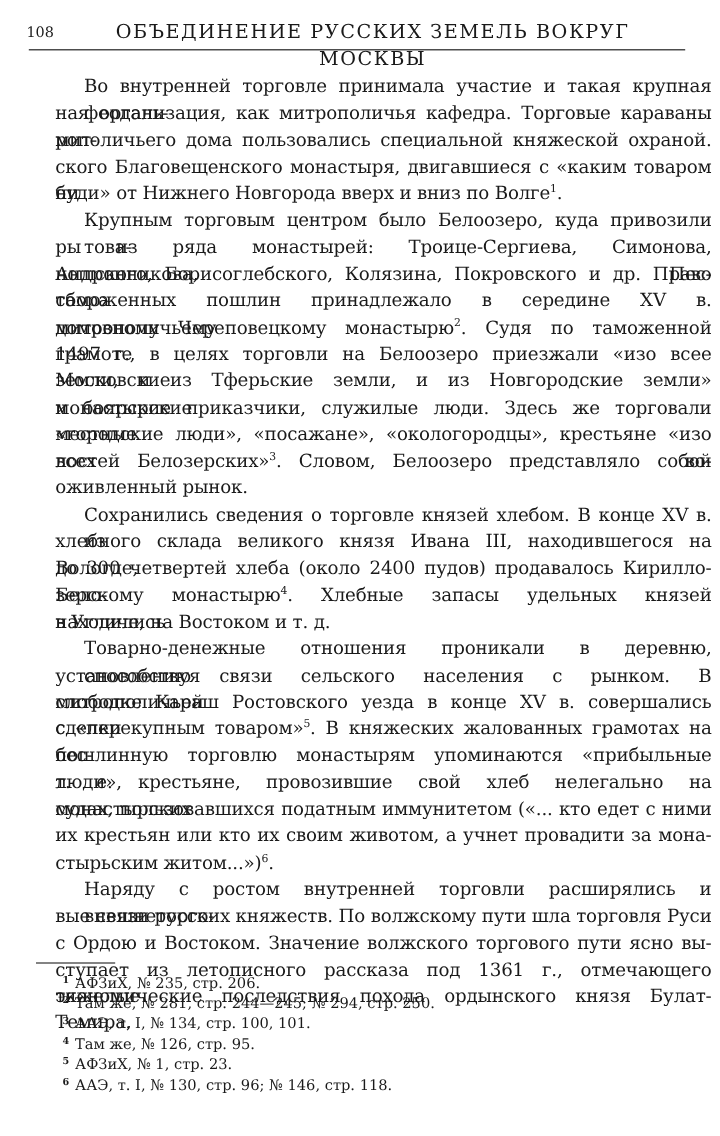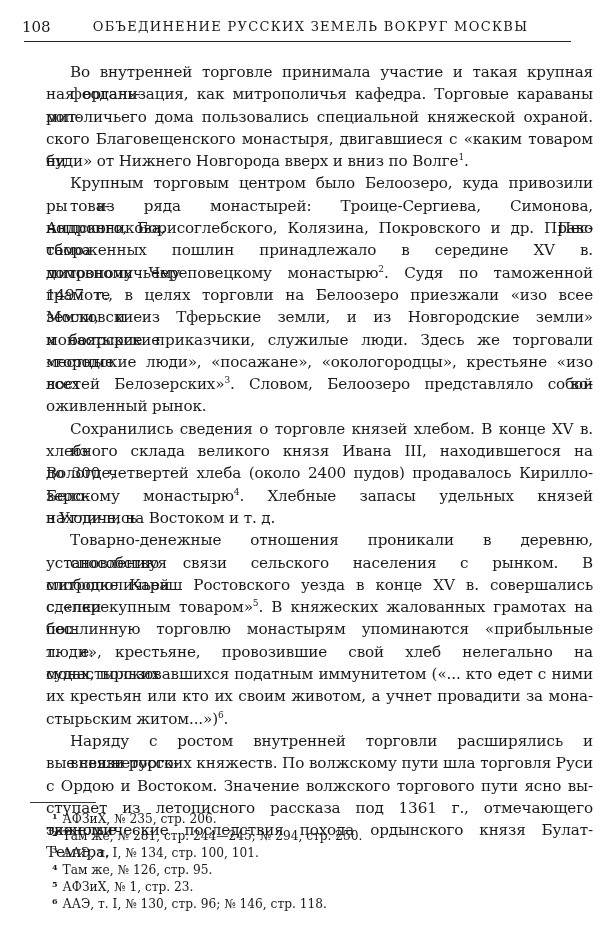--- a/index.html
+++ b/index.html
@@ -1,21 +1,21 @@
 <!DOCTYPE html>
 <html><head>
 <meta charset="utf-8">
 <style>
   html, body { margin: 0; padding: 0; background: #ffffff; }
   body { width: 600px; height: 947px; position: relative; overflow: hidden;
          font-family: "DejaVu Serif", "Liberation Serif", serif; color: #1a1a1a; }
   .header { position: absolute; left: 22px; top: 16px; width: 549px; height: 22px; }
-  .page-num { position: absolute; left: 0; top: 0; font-size: 15px; line-height: 22px; }
+  .page-num { position: absolute; left: 0; top: 0; font-size: 12px; line-height: 22px; }
   .running-title { position: absolute; left: 0; right: 0; top: 0; text-align: center;
-                   font-size: 13px; letter-spacing: 1.3px; line-height: 22px; padding-left: 28px; }
+                   font-size: 16px; letter-spacing: 1.3px; line-height: 22px; padding-left: 28px; }
   .header-rule { position: absolute; left: 24px; top: 41px; width: 547px; height: 0;
                  border-top: 1.5px solid #222; }
   .body { position: absolute; left: 24px; top: 61px; width: 547px; margin-left: 22px; }
   .line { display: block; height: 22.3px; line-height: 22.3px; font-size: 15.2px;
           text-align: justify; text-align-last: justify; white-space: nowrap; overflow: visible;
           letter-spacing: -0.15px; }
   .line.last { text-align-last: left; }
   .line.indent { padding-left: 24px; }
   .line span.t { display: inline-block; width: 100%; text-align: justify; text-align-last: justify; white-space: normal; }
   .line.last span.t { text-align-last: left; }

